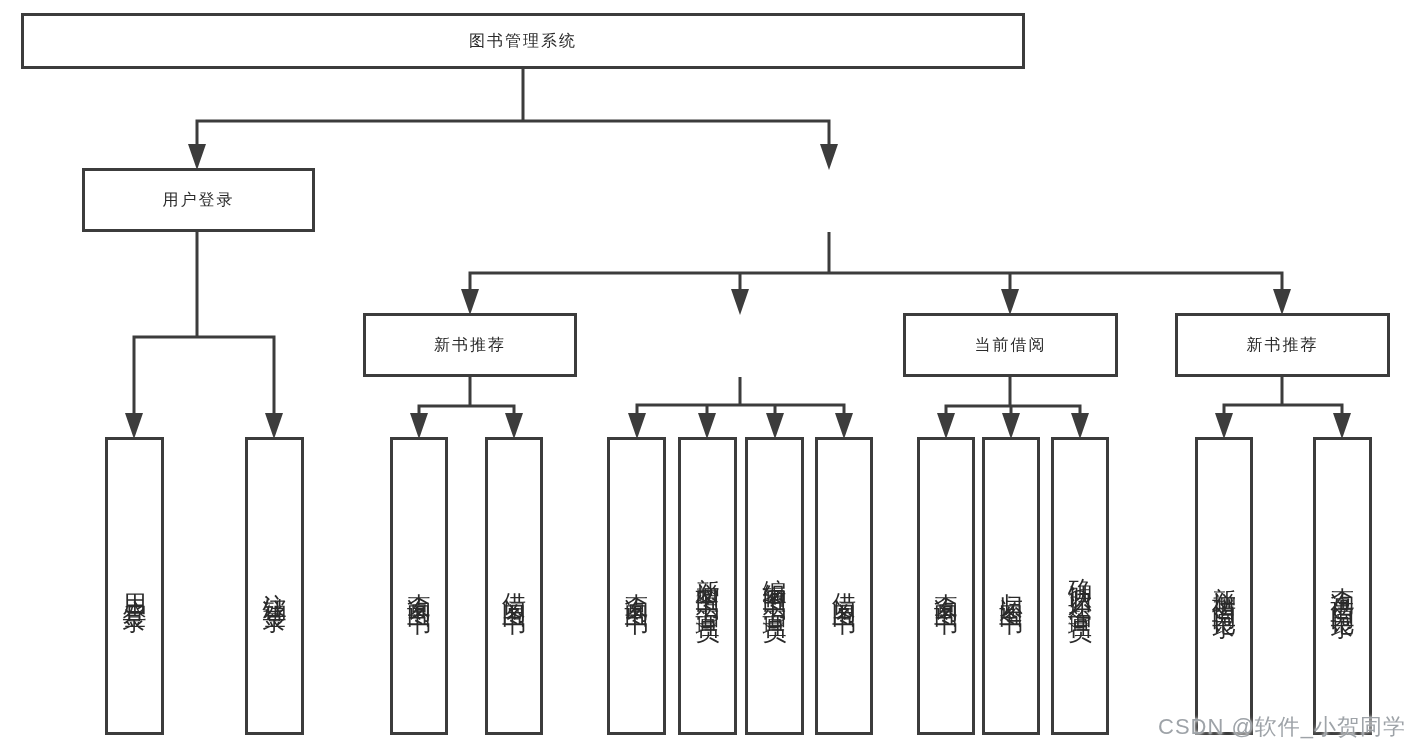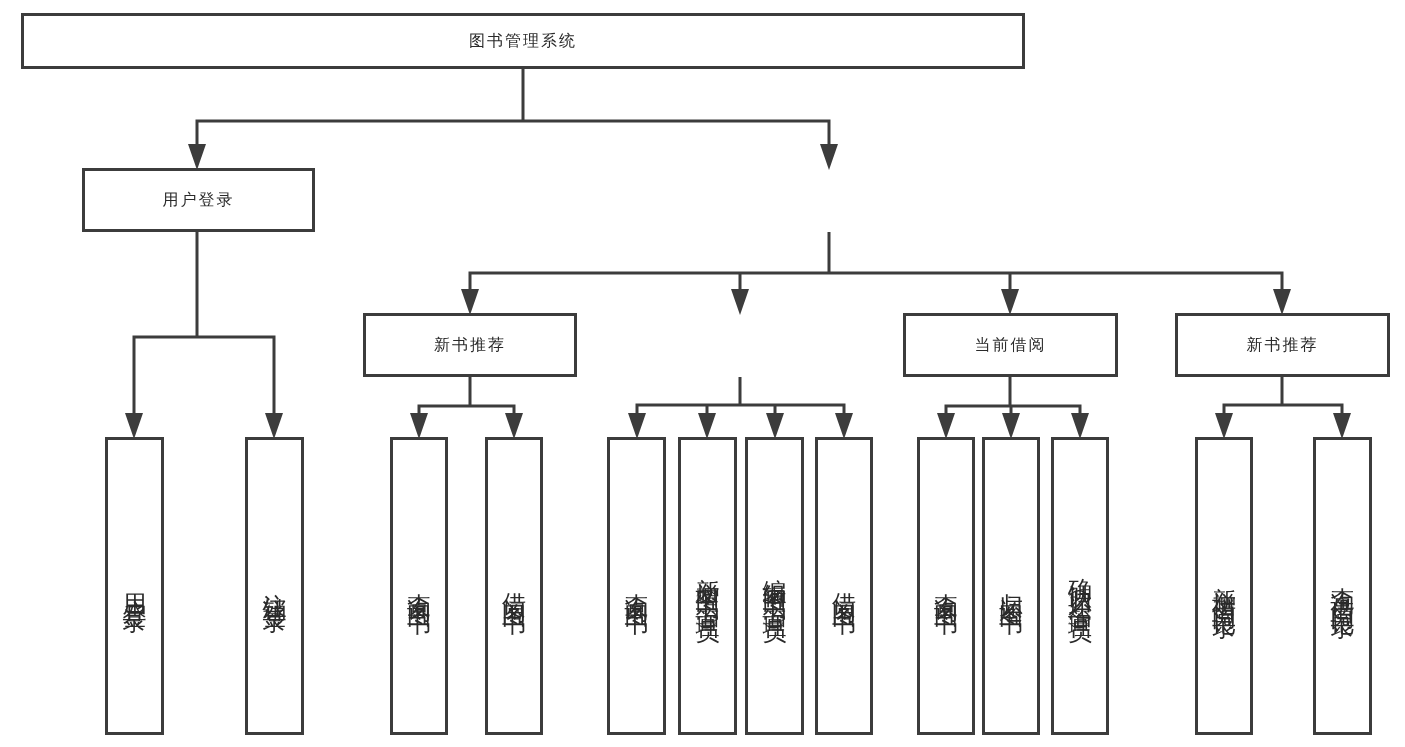--- a/index.html
+++ b/index.html
@@ -172,14 +172,15 @@
     <span>确认归还（管理员）</span>
   </div>
 
   <div class="node vnode" style="left:1195px; top:437px; width:58px; height:298px;">
     <span>新增借阅记录</span>
   </div>
   <div class="node vnode" style="left:1313px; top:437px; width:59px; height:298px;">
     <span>查询借阅记录</span>
   </div>
 
+  <div class="watermark">CSDN @软件_小贺同学</div>
 
 </div>
 
 </body></html>

